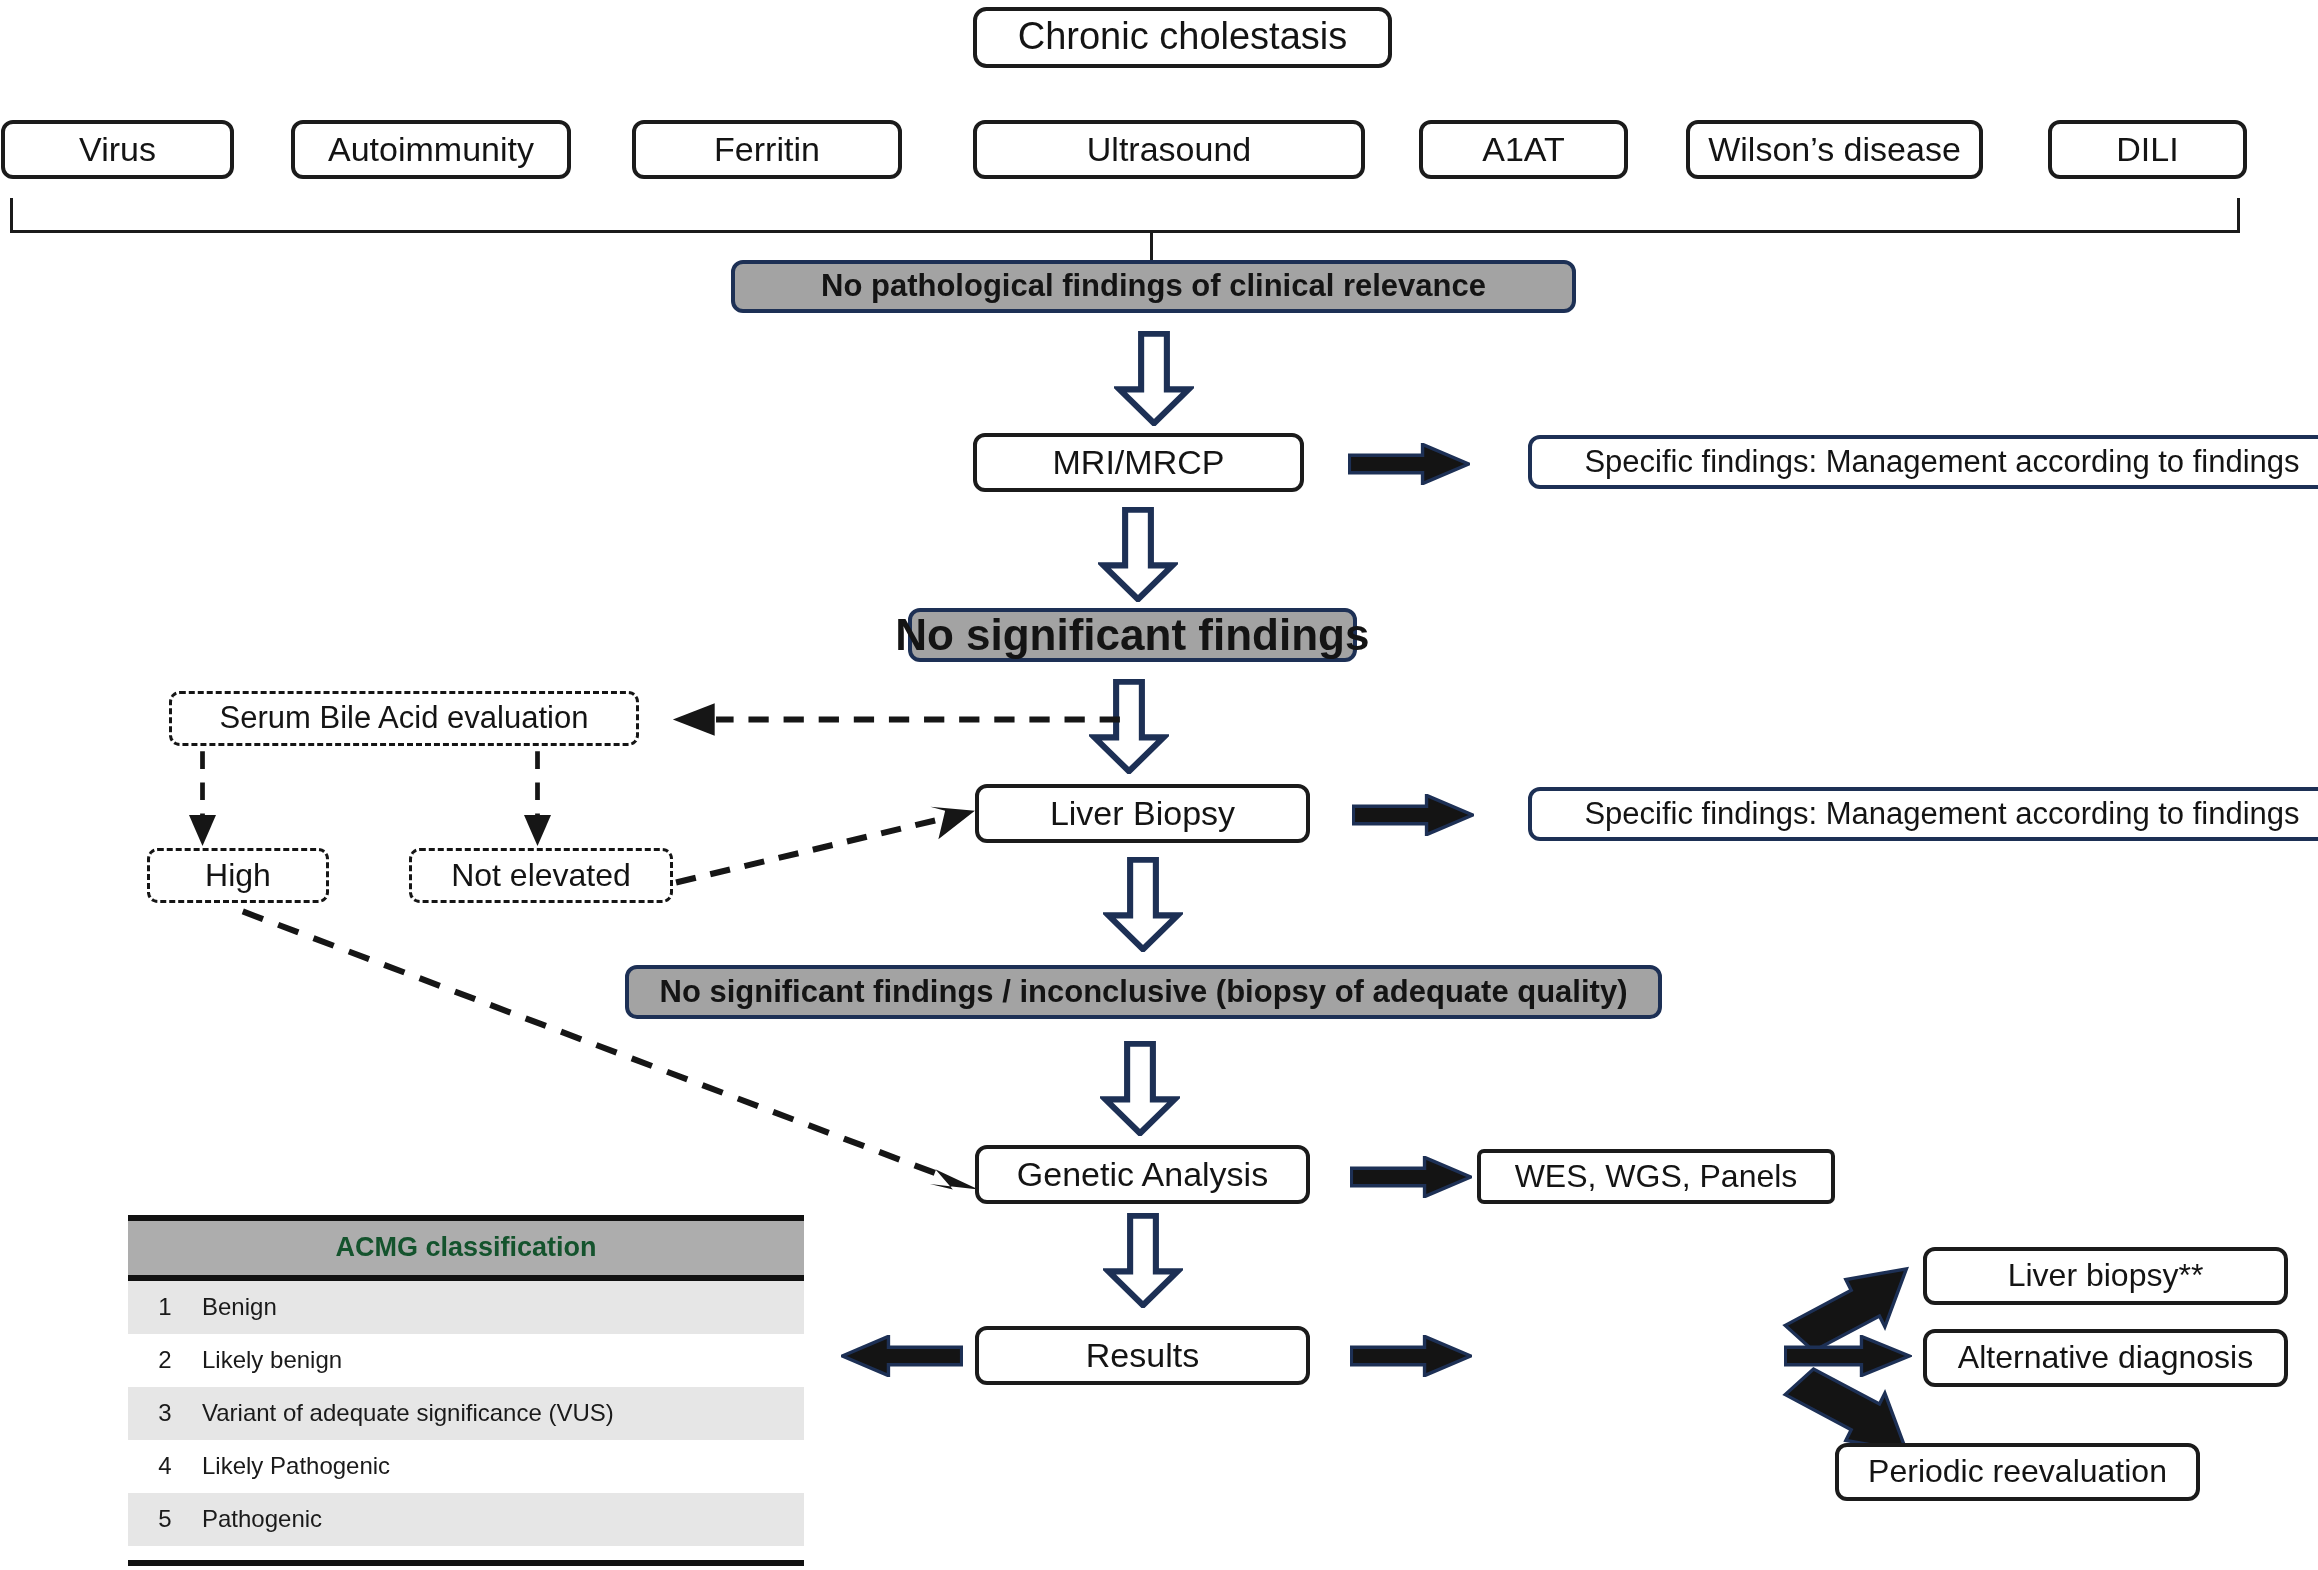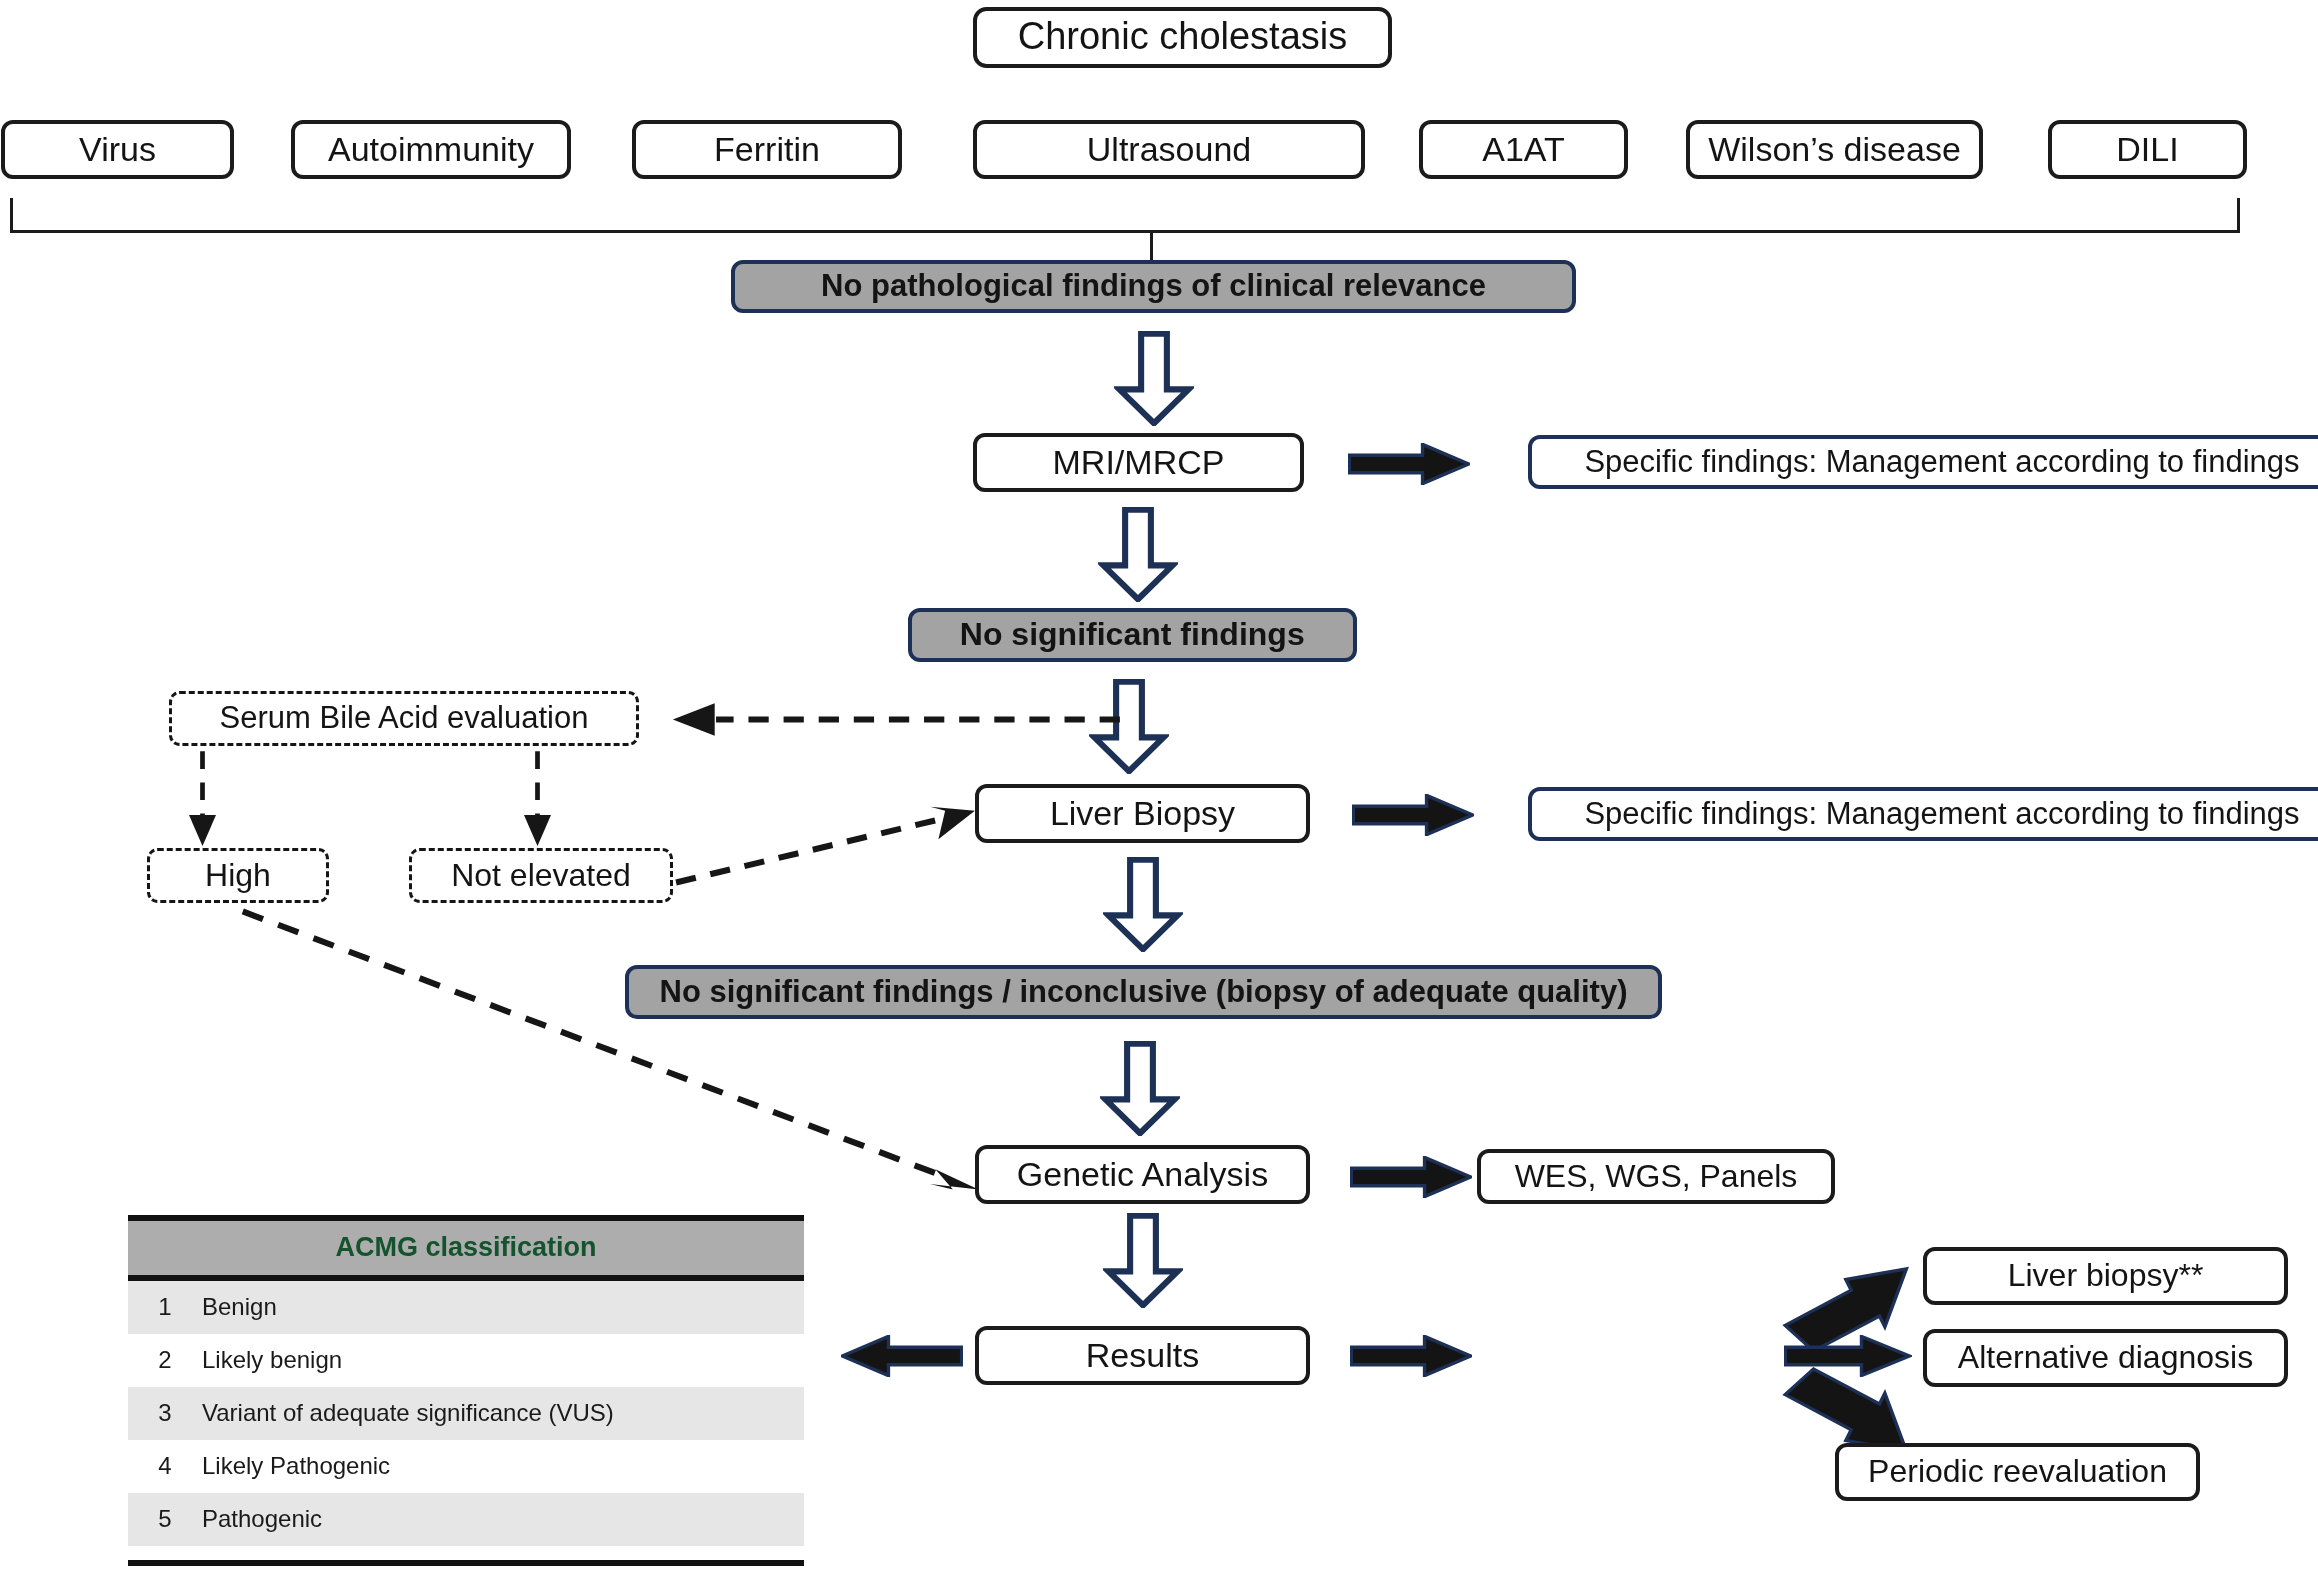--- a/index.html
+++ b/index.html
@@ -130,21 +130,21 @@
   </div>
 
   <div class="node navy" style="left:1480px;top:435px;width:828px;height:54px;font-size:31px;">Specific findings: Management according to findings</div>
 
   <div class="harrow" style="left:1098px;top:507px;width:80px;height:95px;">
     <svg viewBox="0 0 118 140" width="80" height="95">
       <polygon points="40,4 78,4 78,86 110,86 59,136 8,86 40,86" fill="#ffffff" stroke="#1d3055" stroke-width="9" stroke-linejoin="miter"></polygon>
     </svg>
   </div>
 
-  <div class="node gray" style="left:908px;top:608px;width:449px;height:54px;font-size:32px;padding-left:9px;">No significant findings</div>
+  <div class="node gray" style="left:908px;top:608px;width:449px;height:54px;font-size:44px;padding-left:9px;">No significant findings</div>
 
   <div class="harrow" style="left:1089px;top:679px;width:80px;height:95px;">
     <svg viewBox="0 0 118 140" width="80" height="95">
       <polygon points="40,4 78,4 78,86 110,86 59,136 8,86 40,86" fill="#ffffff" stroke="#1d3055" stroke-width="9" stroke-linejoin="miter"></polygon>
     </svg>
   </div>
 
   <div class="node dashed" style="left:169px;top:691px;width:470px;height:55px;font-size:31px;">Serum Bile Acid evaluation</div>
 
   <div class="dashline" style="left:635px;top:699px;width:493px;height:41px;">
@@ -211,21 +211,21 @@
   </div>
 
   <div class="node" style="left:975px;top:1145px;width:335px;height:59px;">Genetic Analysis</div>
 
   <div class="barrow" style="left:1350px;top:1156px;width:122px;height:42px;">
     <svg viewBox="0 0 180 62" width="122" height="42">
       <polygon points="2,18 110,18 110,2 178,31 110,60 110,44 2,44" fill="#141414" stroke="#1d3055" stroke-width="5" stroke-linejoin="miter"></polygon>
     </svg>
   </div>
 
-  <div class="node" style="left:1477px;top:1149px;width:358px;height:55px;font-size:32px;">WES, WGS, Panels</div>
+  <div class="node" style="left:1477px;top:1149px;width:358px;height:55px;font-size:32px;border-radius:7px;">WES, WGS, Panels</div>
 
   <div class="harrow" style="left:1103px;top:1213px;width:80px;height:95px;">
     <svg viewBox="0 0 118 140" width="80" height="95">
       <polygon points="40,4 78,4 78,86 110,86 59,136 8,86 40,86" fill="#ffffff" stroke="#1d3055" stroke-width="9" stroke-linejoin="miter"></polygon>
     </svg>
   </div>
 
   <div class="barrow" style="left:841px;top:1335px;width:122px;height:42px;">
     <svg viewBox="0 0 180 62" width="122" height="42">
       <polygon points="178,18 70,18 70,2 2,31 70,60 70,44 178,44" fill="#141414" stroke="#1d3055" stroke-width="5" stroke-linejoin="miter"></polygon>

